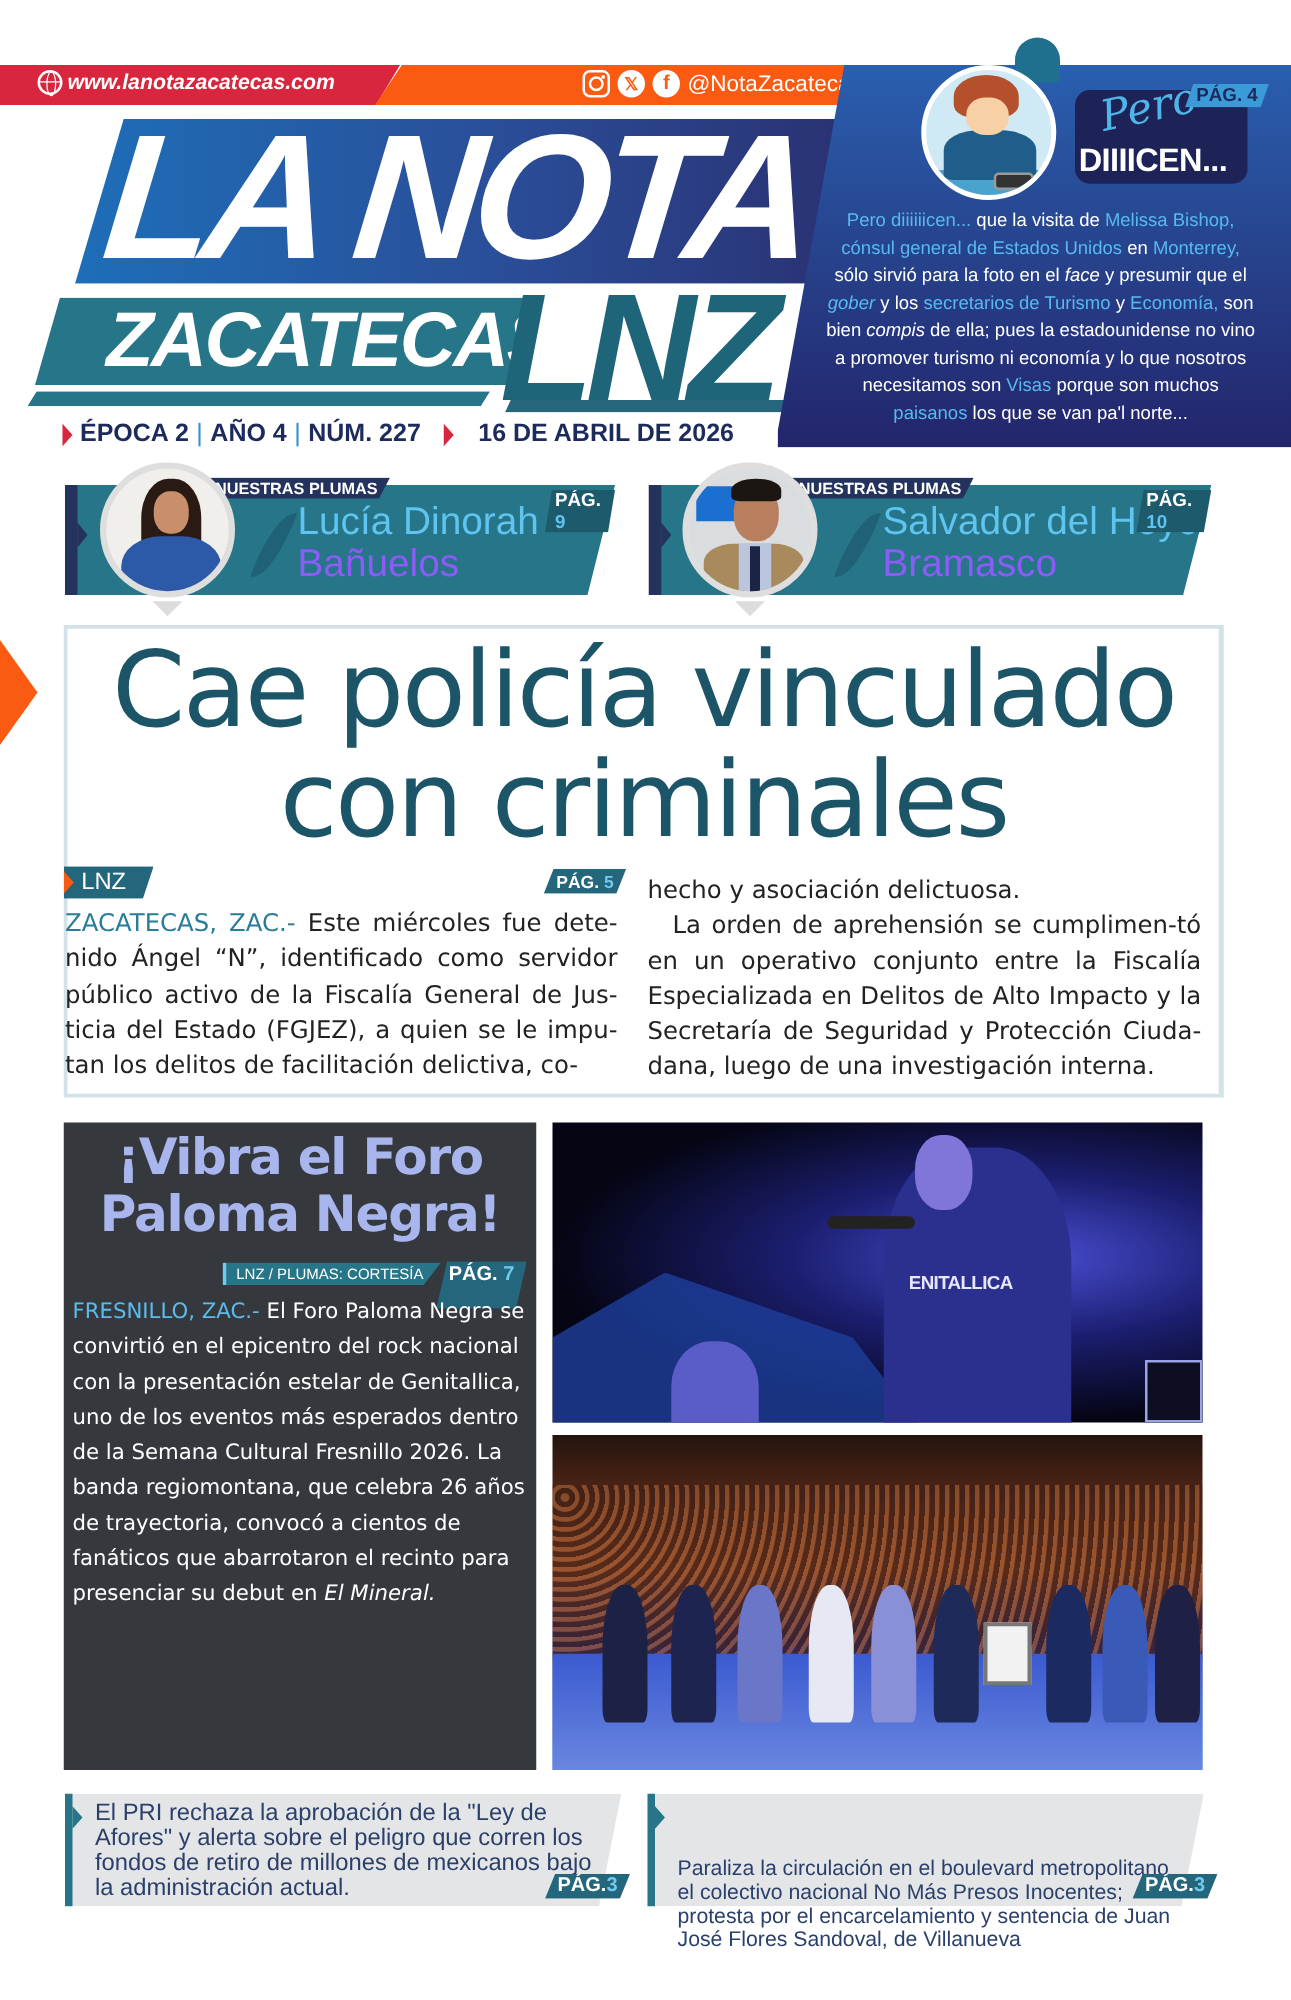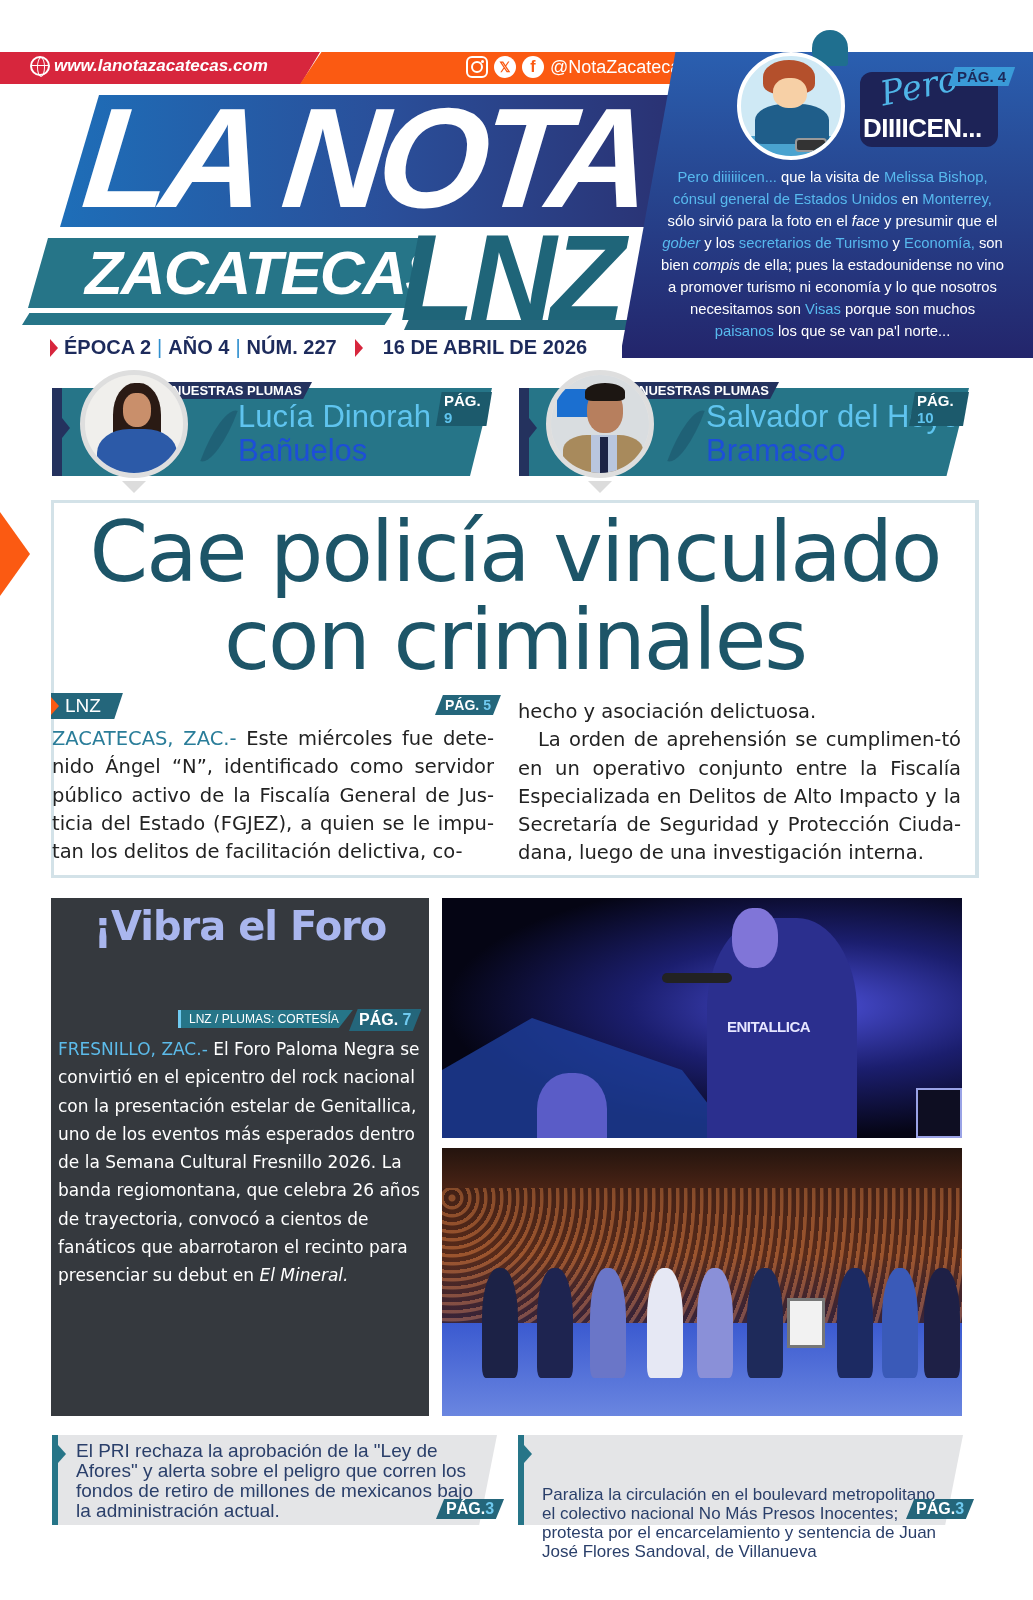--- a/index.html
+++ b/index.html
@@ -72,21 +72,21 @@
 
   
   .col-band { height: 88px; background: #267588; clip-path: polygon(0 0, 100% 0, 95% 100%, 0 100%); }
   .col-left-edge { width: 10px; height: 88px; background: #24325e; }
   .col-notch { width: 0; height: 0; border-top: 10px solid transparent; border-bottom: 10px solid transparent; border-left: 8px solid #24325e; }
   .col-photo { width: 108px; height: 108px; border-radius: 50%; background: #e6e6e6; border: 5px solid #dedede; overflow: hidden; }
   .col-photo-pin { width: 0; height: 0; border-left: 12px solid transparent; border-right: 12px solid transparent; border-top: 12px solid #dcdcdc; }
   .col-label { background: #24325e; color: #fff; font-weight: bold; font-size: 13px; padding: 1px 10px 1px 8px;
     clip-path: polygon(0 0, 100% 0, 94% 100%, 0 100%); font-family: "Liberation Sans Narrow", "Liberation Sans", sans-serif; }
   .col-first { color: #5fc4ef; font-size: 31px; line-height: 34px; font-family: "Liberation Sans Narrow", "Liberation Sans", sans-serif; white-space: nowrap; }
-  .col-last { color: #1d4ed8; font-size: 31px; line-height: 34px; font-family: "Liberation Sans Narrow", "Liberation Sans", sans-serif; white-space: nowrap; }
+  .col-last { color: #8b5cf6; font-size: 31px; line-height: 34px; font-family: "Liberation Sans Narrow", "Liberation Sans", sans-serif; white-space: nowrap; }
   .col-pag { background: #1c5a6c; color: #fff; font-weight: bold; font-size: 15px; padding: 0 8px;
     clip-path: polygon(10% 0, 100% 0, 90% 100%, 0 100%); font-family: "Liberation Sans Narrow", "Liberation Sans", sans-serif; }
   .col-pag .num { color: #5fc4ef; }
   .feather { width: 18px; height: 60px; background: #1f5f74; border-radius: 100% 0; transform: rotate(20deg); opacity: .9; }
 
   
   .p-lucia .bg { position: absolute; inset: 0; background: #f0efec; }
   .p-lucia .hair { position: absolute; left: 28px; top: 8px; width: 48px; height: 70px; background: #2a1a14; border-radius: 45% 45% 30% 30%; }
   .p-lucia .face { position: absolute; left: 38px; top: 18px; width: 28px; height: 34px; background: #c98f6b; border-radius: 45%; }
   .p-lucia .shirt { position: absolute; left: 12px; top: 54px; width: 80px; height: 60px; background: #2c5aa8; border-radius: 40% 40% 0 0; }
@@ -251,23 +251,24 @@
   <span class="place">ZACATECAS, ZAC.-</span><span> Este miércoles fue dete-nido Ángel “N”, identificado como servidor público activo de la Fiscalía General de Jus-ticia del Estado (FGJEZ), a quien se le impu-tan los delitos de facilitación delictiva, co-</span>
 </div>
 <div class="abs body-col" style="left:518px; top:698px; width:443px;">
   <div>hecho y asociación delictuosa.</div>
   <div style="text-indent:20px;">La orden de aprehensión se cumplimen-tó en un operativo conjunto entre la Fiscalía Especializada en Delitos de Alto Impacto y la Secretaría de Seguridad y Protección Ciuda-dana, luego de una investigación interna.</div>
 </div>
 
 <div class="abs vibra-box"></div>
 <div class="abs vibra-title">
   <div>¡Vibra el Foro</div>
+  <div>Paloma Negra!</div>
 </div>
 <div class="abs credit-tag">LNZ / PLUMAS: CORTESÍA</div>
-<div class="abs pag-tag vibra-pag" style="font-size:16px; height:22px; line-height:22px;"><span>PÁG.</span> <span class="num">7</span></div>
+<div class="abs pag-tag vibra-pag" style="font-size:16px; height:38px; line-height:22px;"><span>PÁG.</span> <span class="num">7</span></div>
 <div class="abs vibra-text">
   <span class="place-lt">FRESNILLO, ZAC.-</span><span> El Foro Paloma Negra se convirtió en el epicentro del rock nacional con la presentación estelar de Genitallica, uno de los eventos más esperados dentro de la Semana Cultural Fresnillo 2026. La banda regiomontana, que celebra 26 años de trayectoria, convocó a cientos de fanáticos que abarrotaron el recinto para presenciar su debut en </span><span class="it">El Mineral.</span>
 </div>
 
 <div class="abs photo1">
   <div class="tent"></div>
   <div class="guitarist"></div>
   <div class="singer"></div>
   <div class="head"></div>
   <div class="mic"></div>

